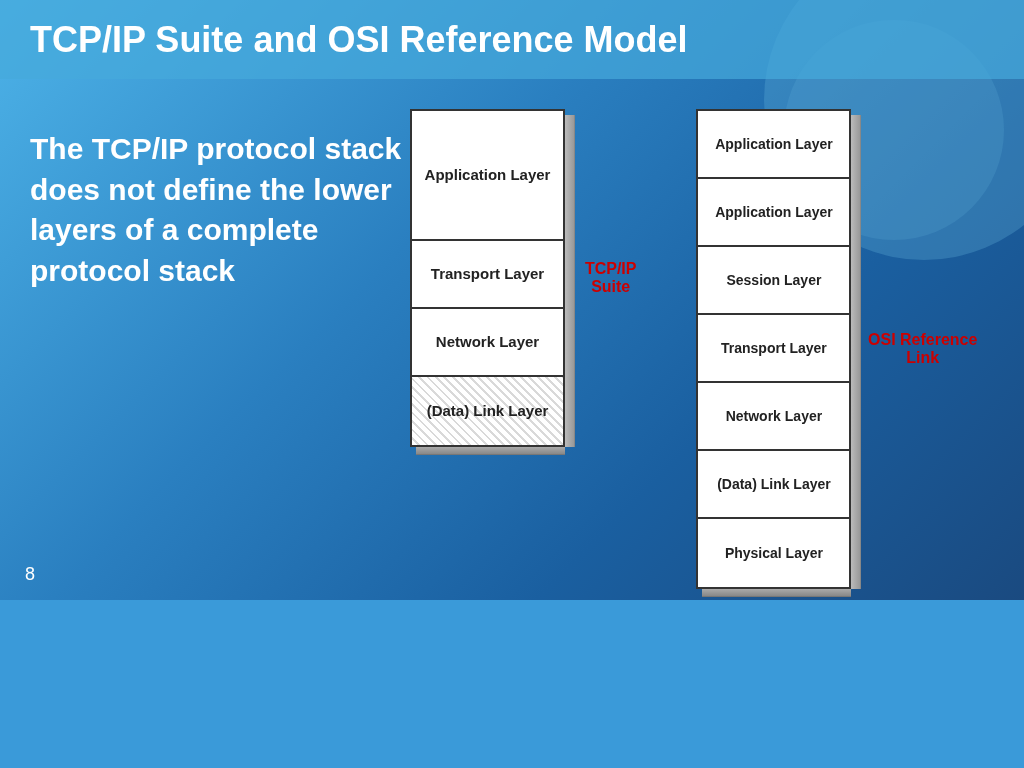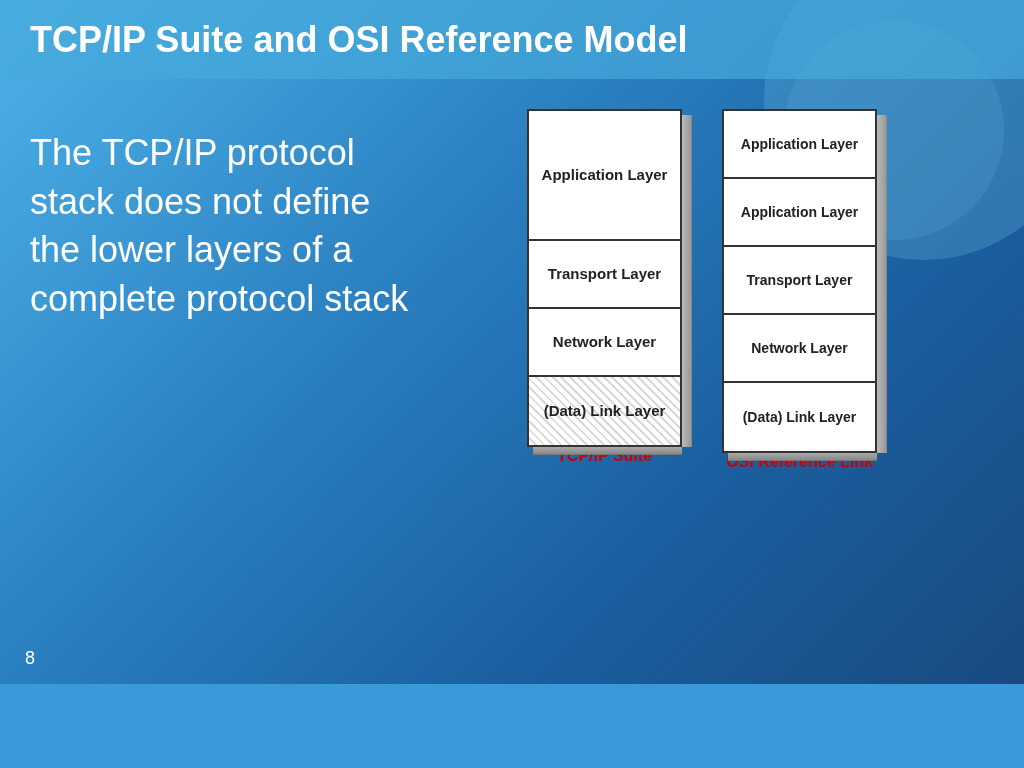--- a/index.html
+++ b/index.html
@@ -7,21 +7,21 @@
     body {
       width: 1024px;
       height: 768px;
       overflow: hidden;
       font-family: Arial, sans-serif;
       background: #3a9ad9;
     }
 
     .slide {
       width: 1024px;
-      height: 684px;
+      height: 600px;
       background: linear-gradient(135deg, #4db3e8 0%, #2a7fc0 40%, #1a5fa0 70%, #1a4a80 100%);
       position: relative;
       overflow: hidden;
     }
 
     
     .slide::before {
       content: '';
       position: absolute;
       top: -60px;
@@ -67,38 +67,38 @@
       height: calc(768px - 130px);
     }
 
     .left-text {
       flex: 0 0 380px;
       padding-top: 30px;
     }
 
     .description-text {
       color: white;
-      font-size: 36px;
-      font-weight: normal;
+      font-size: 30px;
+      font-weight: bold;
       line-height: 1.35;
     }
 
     .diagrams-area {
       flex: 1;
       display: flex;
       justify-content: center;
       align-items: flex-start;
       gap: 40px;
       padding-top: 10px;
     }
 
     
     .stack-container {
       display: flex;
-      flex-direction: column;
+      flex-direction: row;
       align-items: center;
     }
 
     .stack-label {
       font-size: 16px;
       font-weight: bold;
       margin-top: 0;
       text-align: center;
     }
 
@@ -248,27 +248,33 @@
       <div class="stack-container">
         <div class="stack-wrapper">
           <div class="osi-stack">
             <div class="osi-layer">
               <span>Application Layer</span>
             </div>
             <div class="osi-layer">
               <span>Application Layer</span>
             </div>
             <div class="osi-layer">
+              <span>Session Layer</span>
+            </div>
+            <div class="osi-layer">
               <span>Transport Layer</span>
             </div>
             <div class="osi-layer">
               <span>Network Layer</span>
             </div>
             <div class="osi-layer">
               <span>(Data) Link Layer</span>
+            </div>
+            <div class="osi-layer">
+              <span>Physical Layer</span>
             </div>
           </div>
           <div class="side-shadow"></div>
           <div class="bottom-shadow"></div>
         </div>
         <div class="stack-label osi">OSI Reference Link</div>
       </div>
 
     </div>
   </div>

